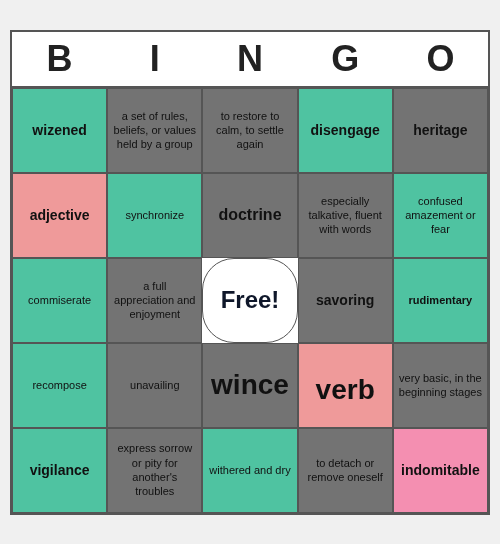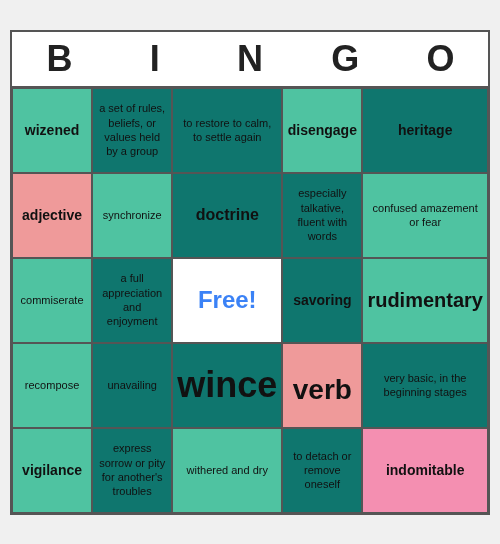--- a/index.html
+++ b/index.html
@@ -42,29 +42,30 @@
       justify-content: center;
       text-align: center;
       padding: 4px;
       min-height: 85px;
       font-size: 11px;
       font-weight: 500;
       color: #111;
       line-height: 1.3;
     }
     .green { background-color: #4fc3a1; }
-    .teal { background-color: #0f766e; }
+    .teal { background-color: #737373; }
     .pink { background-color: #f48fb1; }
     .salmon { background-color: #ef9a9a; }
     .white { background-color: #ffffff; }
     .free-cell {
       font-size: 22px;
       font-weight: bold;
-      color: #3b82f6;
+      color: #0f172a;
       background: white;
+      border-radius: 32px;
     }
   </style>
 </head>
 <body>
 
 <div class="bingo-card">
   <div class="bingo-header">
   <div class="bingo-header-cell">B</div>
       <div class="bingo-header-cell">I</div>
       <div class="bingo-header-cell">N</div>
@@ -108,30 +109,30 @@
       <div class="cell teal">
         <span>a full appreciation and enjoyment</span>
       </div>
       <div class="cell white free-cell">
         <span style="font-size: 24px; font-weight: bold;">Free!</span>
       </div>
       <div class="cell teal">
         <span style="font-size: 14px; font-weight: bold;">savoring</span>
       </div>
       <div class="cell green">
-        <span style="font-size: 20px; font-weight: bold;">rudimentary</span>
+        <span style="font-size: 11px; font-weight: bold;">rudimentary</span>
       </div>
       <div class="cell green">
         <span>recompose</span>
       </div>
       <div class="cell teal">
         <span>unavailing</span>
       </div>
       <div class="cell teal">
-        <span style="font-size: 36px; font-weight: bold;">wince</span>
+        <span style="font-size: 28px; font-weight: bold;">wince</span>
       </div>
       <div class="cell salmon">
         <span style="font-size: 28px; font-weight: bold; margin-top: 11px;">verb</span>
       </div>
       <div class="cell teal">
         <span>very basic, in the beginning stages</span>
       </div>
       <div class="cell green">
         <span style="font-size: 14px; font-weight: bold;">vigilance</span>
       </div>

